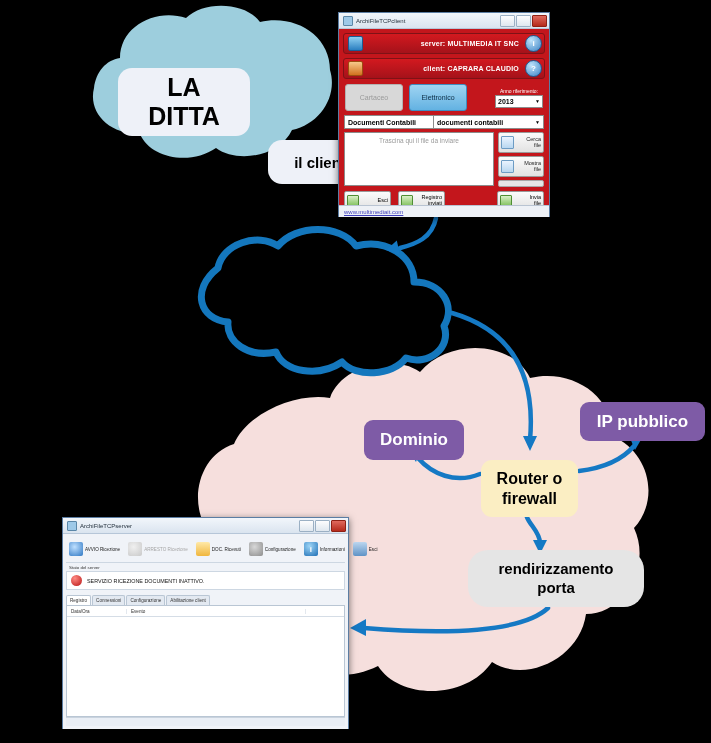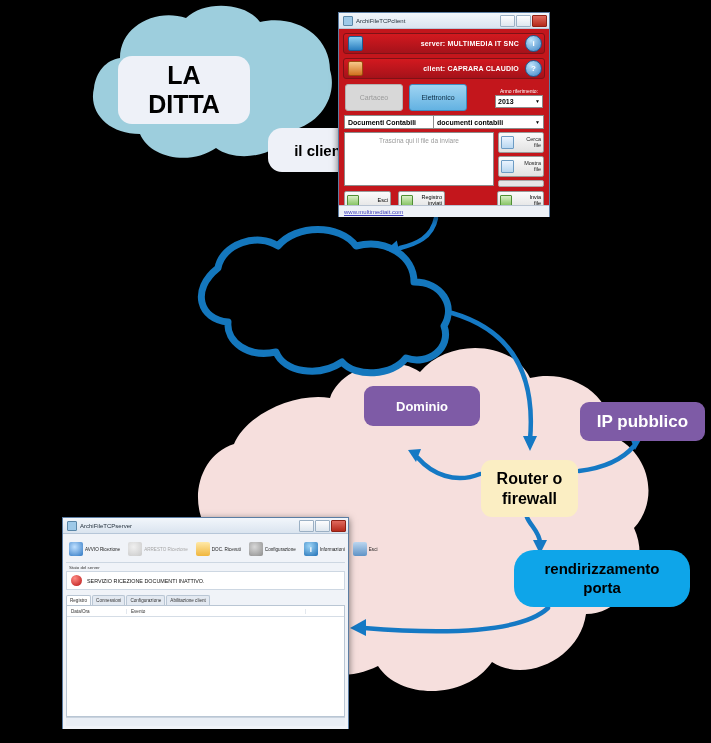--- a/index.html
+++ b/index.html
@@ -2,25 +2,25 @@
 <html><head>
 <meta charset="utf-8">
 <style>
   html,body{margin:0;padding:0;background:#000;}
   body{width:711px;height:743px;position:relative;overflow:hidden;
        font-family:"Liberation Sans",sans-serif;}
   .stage{position:absolute;inset:0;width:711px;height:743px;}
   svg.layer{position:absolute;left:0;top:0;width:711px;height:743px;}
   .lbl{position:absolute;display:flex;align-items:center;justify-content:center;
        text-align:center;font-weight:bold;box-sizing:border-box;}
-  .whitebox{background:#eef1f8;border-radius:14px;color:#000;}
+  .whitebox{background:#eef1f8;border-radius:14px;color:#000;margin-top:12px;}
   .purplebox{background:#7e5ba6;border-radius:9px;color:#fff;}
   .cream{background:#fbeec3;border-radius:11px;color:#000;}
   .orange{background:#f29244;border-radius:10px;color:#000;}
-  .bluebox{background:#0ea5e9;border-radius:20px;color:#000;margin-left:46px;}
+  .bluebox{background:#e5e5e5;border-radius:20px;color:#000;}
   .greenbox{background:#c3d69b;border-radius:13px;color:#000;}
 
   
   .win{position:absolute;background:#e9eef5;border:1px solid #5b7da3;
        box-shadow:0 2px 7px rgba(0,0,0,.55);box-sizing:border-box;}
   .titlebar{height:15px;background:linear-gradient(#f2f6fb,#dae4ef);
             border-bottom:1px solid #b6c6d8;display:flex;align-items:center;
             padding:0 2px;font-size:6px;color:#24313d;}
   .tb-ico{width:8px;height:8px;margin:0 3px 0 2px;background:#9ec9e8;
           border:1px solid #5b87a8;border-radius:1px;flex:none;}
@@ -125,21 +125,21 @@
   .sv-head .c1{width:55px;padding-left:4px;border-right:1px solid #e3e8ee;}
   .sv-head .c2{flex:1;padding-left:4px;border-right:1px solid #e3e8ee;}
   .sv-head .c3{width:38px;}
   .sv-foot{height:8px;background:#e9eef5;border-top:1px solid #c9d3de;}
 
   
   #la-ditta   {left:118px;top:56px;width:132px;height:68px;font-size:25px;line-height:1.15;}
   #il-client  {left:268px;top:128px;width:104px;height:44px;font-size:15px;}
   #rete       {left:249px;top:290px;width:142px;height:42px;font-size:16px;}
   #centro     {left:88px;top:402px;width:194px;height:87px;font-size:22px;line-height:1.2;}
-  #dominio    {left:364px;top:386px;width:116px;height:40px;font-size:13px;}
+  #dominio    {left:364px;top:420px;width:100px;height:40px;font-size:17px;}
   #ippub      {left:580px;top:402px;width:125px;height:39px;font-size:17px;}
   #router     {left:481px;top:460px;width:97px;height:57px;font-size:16px;line-height:1.2;}
   #lan        {left:366px;top:494px;width:96px;height:50px;font-size:19px;}
   #rendir     {left:468px;top:550px;width:176px;height:57px;font-size:15px;line-height:1.25;}
   #servrec    {left:172px;top:606px;width:136px;height:62px;font-size:17px;line-height:1.25;}
 </style>
 </head>
 <body>
 
 <div class="stage">

